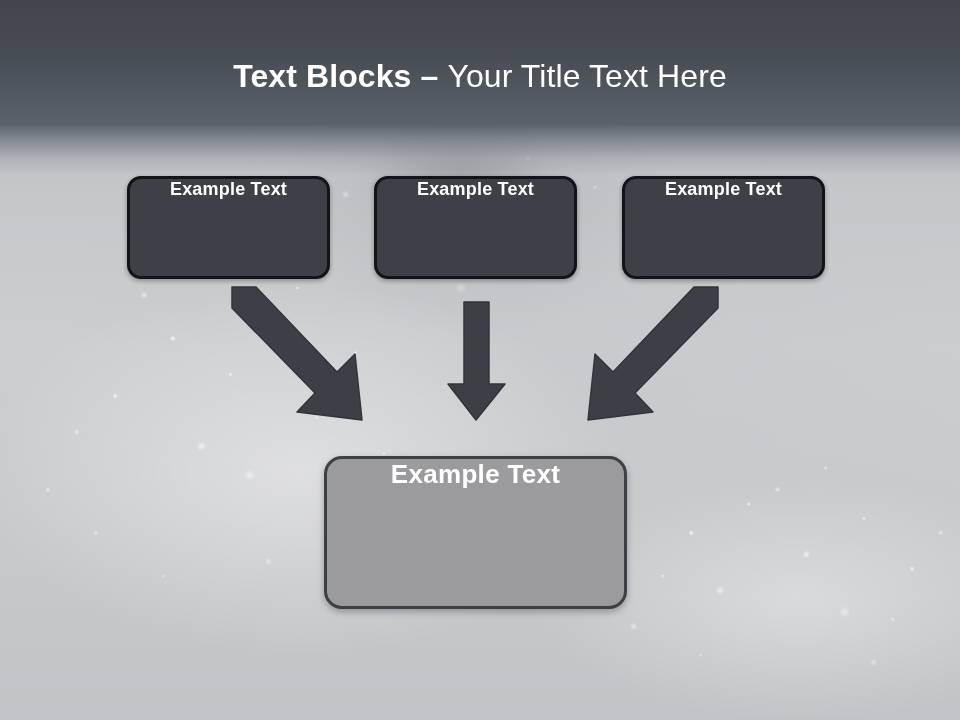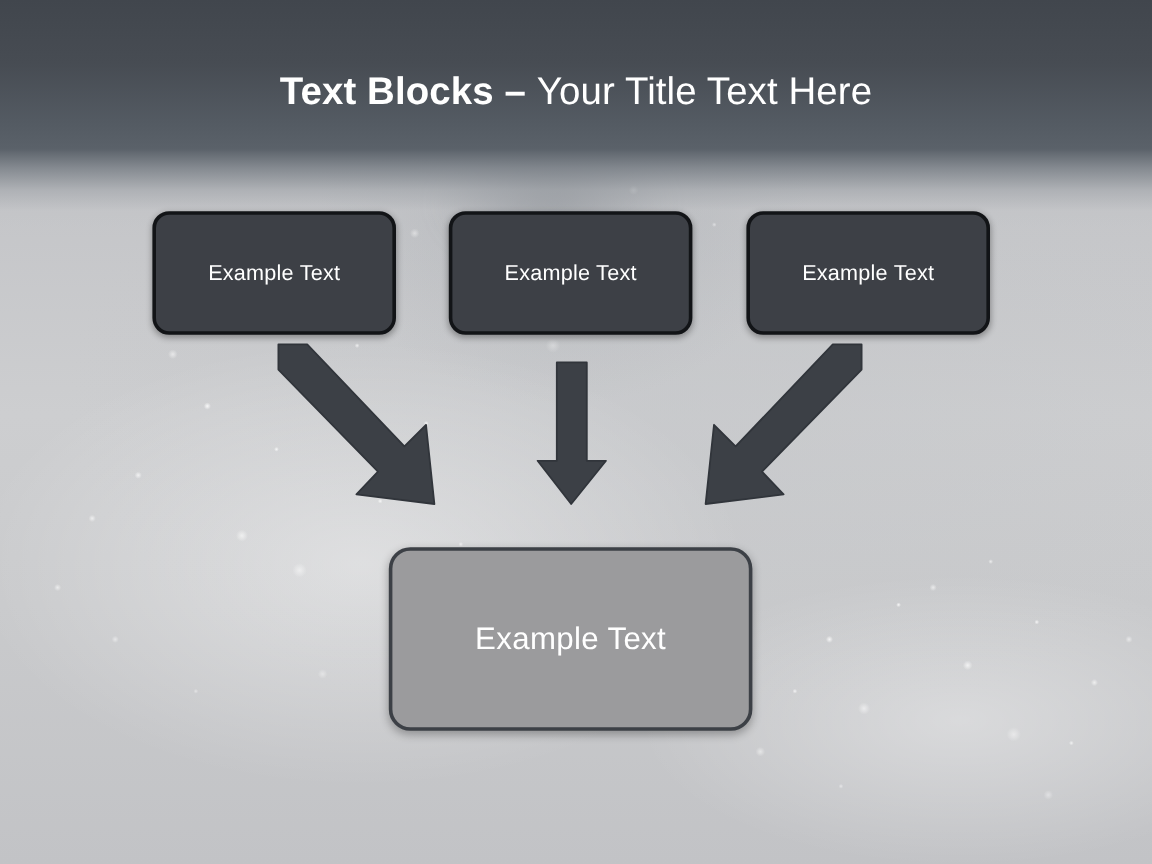--- a/index.html
+++ b/index.html
@@ -117,23 +117,24 @@
     white-space:nowrap;
   }
   .slide-title .t-bold { font-weight:bold; }
   .slide-title .t-dash { font-weight:bold; }
   .slide-title .t-rest { font-weight:normal; }
 
   
   .box {
     position:absolute;
     border-radius:14px;
-    display:flex; align-items:center; justify-content:center;
+    display:flex; justify-content:center;
     color:#ffffff;
     box-shadow:0 2px 5px rgba(0,0,0,0.32);
+    font-weight:bold;
   }
   .box-top {
     width:203px; height:103px;
     background:#3d4046;
     border:3px solid #121417;
     font-size:18px;
     letter-spacing:.2px;
   }
   #box-top-1 { left:127px; top:176px; }
   #box-top-2 { left:374px; top:176px; }

